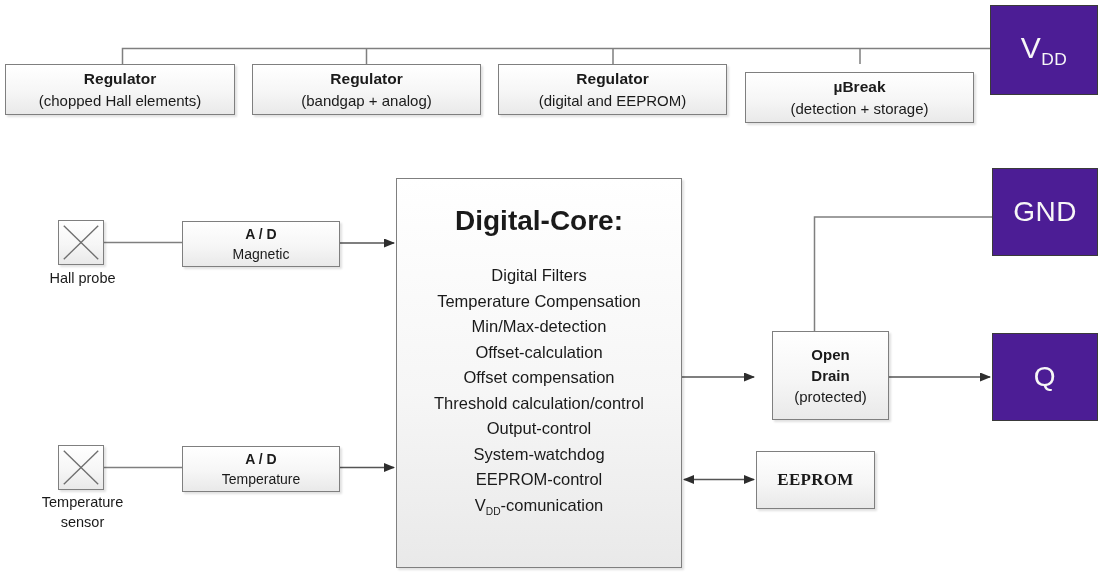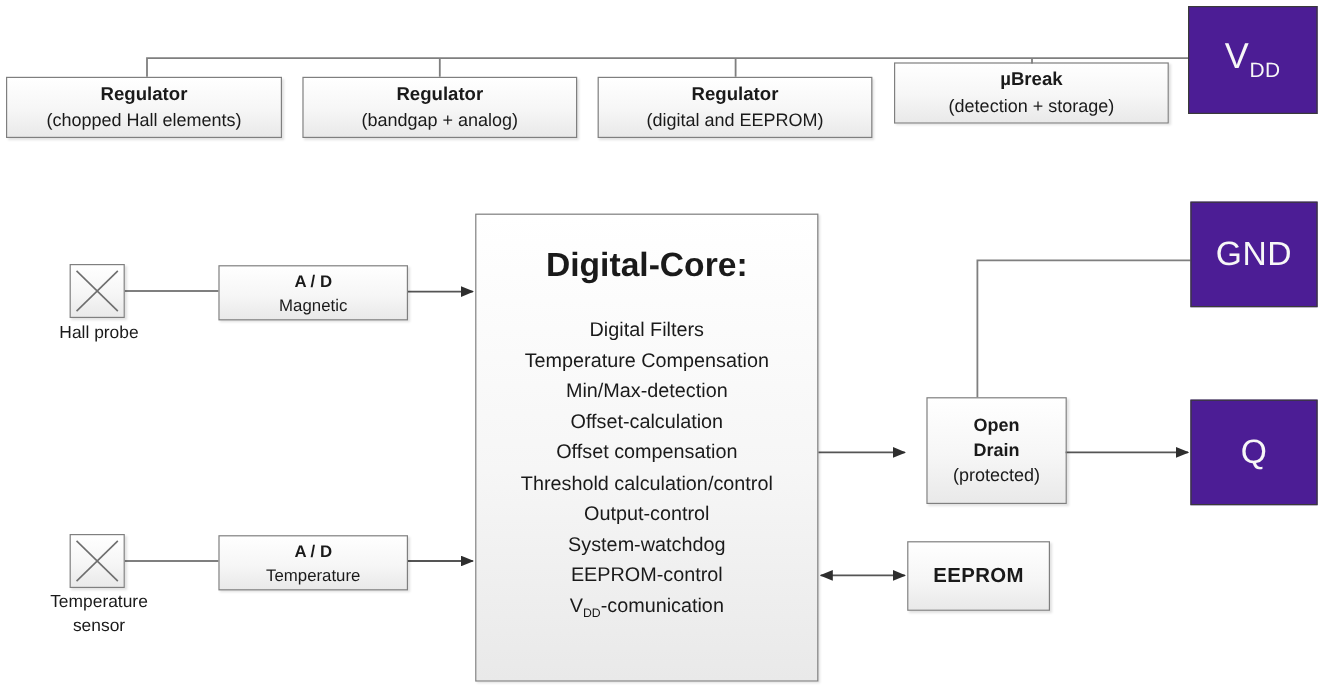--- a/index.html
+++ b/index.html
@@ -30,21 +30,21 @@
   .sensor svg{display:block;width:100%;height:100%;}
   .sensor-label{
     position:absolute;text-align:center;font-size:14.5px;line-height:1.35;
   }
   .core{width:286px;height:390px;justify-content:flex-start;}
   .core-title{font-weight:bold;font-size:28px;margin-top:26px;margin-bottom:26px;}
   .core-line{font-size:16.5px;line-height:25.5px;}
   .core-line sub{font-size:0.62em;}
   .od{width:117px;height:89px;font-size:15px;line-height:1.4;}
   .od .t{font-weight:bold;}
-  .eeprom{width:119px;height:58px;font-weight:bold;font-size:17px;letter-spacing:0.3px;}
+  .eeprom{width:119px;height:58px;font-weight:bold;font-size:17px;letter-spacing:0.3px;font-family:Liberation Serif, serif;}
 </style>
 </head>
 <body>
 
 <div class="stage">
 
   <svg class="wires" viewBox="0 0 1100 575" xmlns="http://www.w3.org/2000/svg">
     <defs>
       <marker id="arr" markerUnits="userSpaceOnUse" markerWidth="11" markerHeight="9" viewBox="0 0 11 9" refX="10" refY="4.5" orient="auto">
         <path d="M0,0 L11,4.5 L0,9 z" fill="#2e2e2e"></path>
@@ -78,21 +78,21 @@
     <div>(chopped Hall elements)</div>
   </div>
   <div class="box reg" style="left:252px;top:64px;width:229px;">
     <div class="t">Regulator</div>
     <div>(bandgap + analog)</div>
   </div>
   <div class="box reg" style="left:498px;top:64px;width:229px;">
     <div class="t">Regulator</div>
     <div>(digital and EEPROM)</div>
   </div>
-  <div class="box reg" style="left:745px;top:52px;width:229px;">
+  <div class="box reg" style="left:745px;top:72px;width:229px;">
     <div class="t">µBreak</div>
     <div>(detection + storage)</div>
   </div>
 
   <div class="box dark pin" style="left:990px;top:5px;width:108px;height:90px;">
     <div><span>V</span><sub>DD</sub></div>
   </div>
   <div class="box dark pin" style="left:992px;top:168px;width:106px;height:88px;font-size:28px;">
     <div>GND</div>
   </div>

